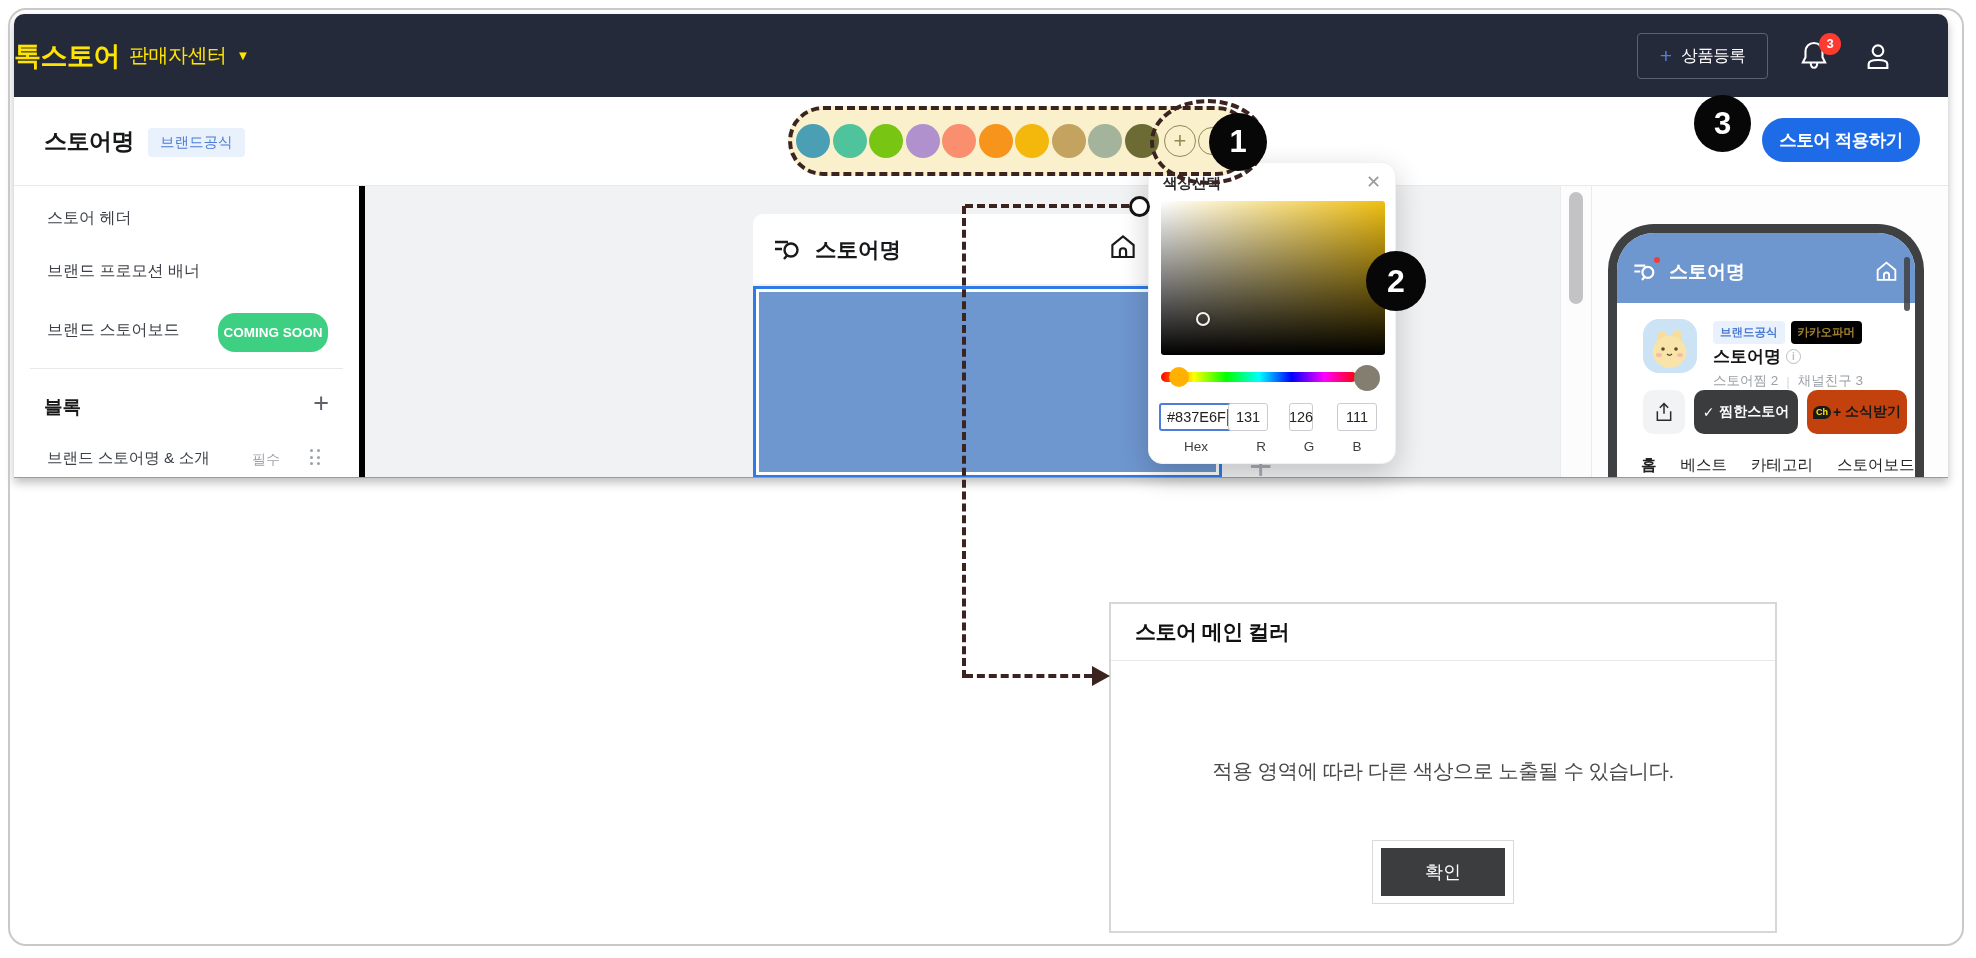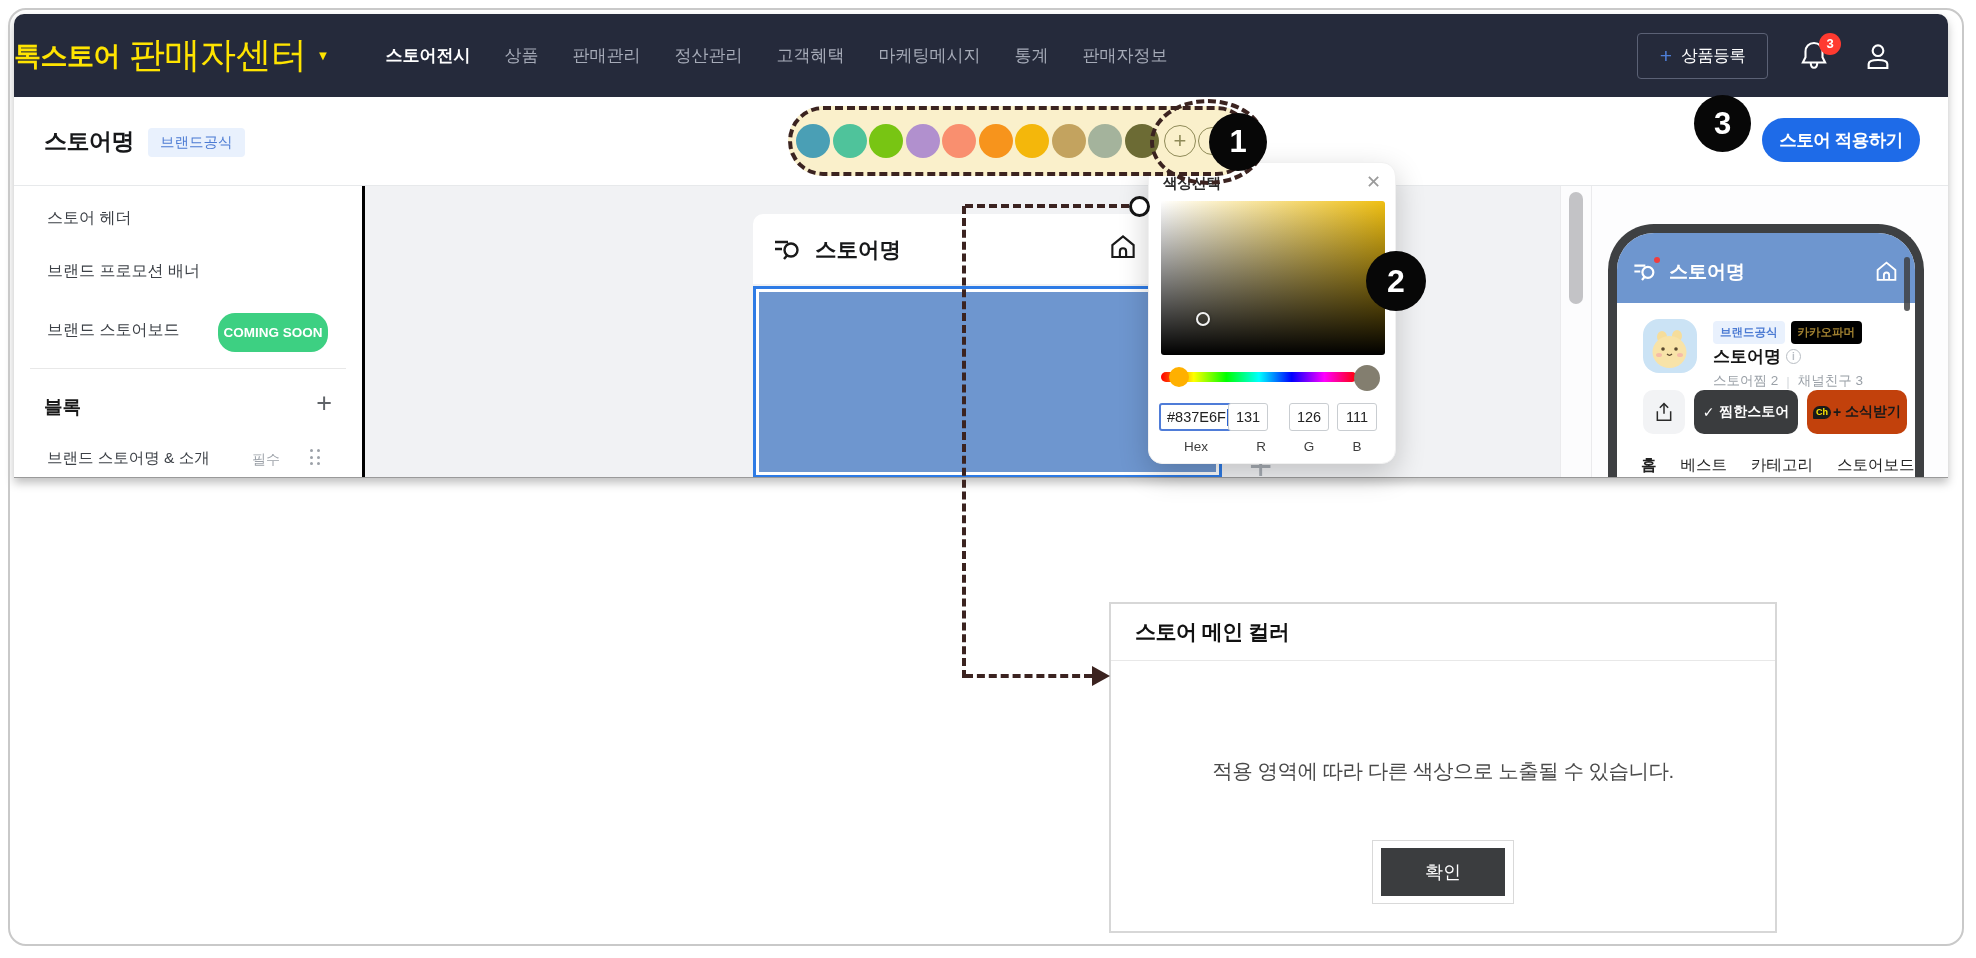--- a/index.html
+++ b/index.html
@@ -13,21 +13,21 @@
   
   .app { position:absolute; left:14px; top:14px; width:1934px; height:464px;
          background:#fff; border-radius:10px 10px 0 0; overflow:hidden;
          border-bottom:1px solid #9A9A9A; box-shadow:0 5px 10px rgba(0,0,0,.25); }
 
   
   .navbar { position:absolute; left:0; top:0; width:1934px; height:83px; background:#252A3B;
             display:flex; align-items:center; }
   .logo { display:flex; align-items:center; white-space:nowrap; cursor:pointer; }
   .logo .brand  { color:#FFE400; font-size:27px; font-weight:800; letter-spacing:-0.5px; }
-  .logo .suffix { color:#FFE400; font-size:36px; font-weight:400; margin-left:9px; letter-spacing:-0.5px; }
+  .logo .suffix { color:#FFE400; font-size:20px; font-weight:400; margin-left:9px; letter-spacing:-0.5px; }
   .logo .caret  { color:#FFE400; font-size:13px; margin-left:10px; }
   .nav { display:flex; gap:34px; margin-left:56px; white-space:nowrap; }
   .nav .nav-item { color:#A6ABB8; font-size:17px; cursor:pointer; }
   .nav .nav-item.active { color:#fff; font-weight:700; }
   .nav-right { margin-left:auto; margin-right:54px; display:flex; align-items:center; gap:30px; }
   .reg-btn { width:131px; height:46px; border:1px solid #5B6175; border-radius:4px;
              display:flex; align-items:center; justify-content:center; gap:9px; cursor:pointer; background:transparent; }
   .reg-btn .plus { color:#4E7FD9; font-size:21px; font-weight:400; line-height:1; }
   .reg-btn .lbl  { color:#FFF; font-size:16.5px; letter-spacing:-0.5px; }
   .bell-wrap { position:relative; width:34px; height:34px; cursor:pointer; }
@@ -58,21 +58,21 @@
                   border:4px dashed #3B2320; border-radius:50%; z-index:46; pointer-events:none; }
 
   .num-badge { position:absolute; border-radius:50%; background:#070707; color:#fff; font-weight:800;
                display:flex; align-items:center; justify-content:center; z-index:60; }
   .badge-1 { left:1209px; top:113px; width:58px; height:58px; font-size:31px; }
   .badge-2 { left:1366px; top:251px; width:60px; height:60px; font-size:32px; z-index:62; }
   .badge-3 { left:1694px; top:95px; width:57px; height:57px; font-size:31px; }
 
   
   .sidebar { position:absolute; left:0; top:172px; width:351px; height:292px; background:#fff;
-             border-right:3px solid #000000; }
+             border-right:6px solid #000000; }
   .side-item { position:absolute; left:33px; font-size:16px; color:#3C4046; cursor:pointer; white-space:nowrap; }
   .coming-badge { position:absolute; left:204px; top:127px; width:110px; height:39px; background:#3DD082;
                   border-radius:17px; color:#fff; font-weight:700; font-size:13.5px;
                   display:flex; align-items:center; justify-content:center; }
   .side-divider { position:absolute; left:16px; right:16px; top:182px; height:1px; background:#E8E8E8; }
   .blocks-title { position:absolute; left:30px; top:208px; font-size:18.5px; font-weight:800; color:#1A1A1A; }
   .blocks-add { position:absolute; right:30px; top:202px; font-size:27px; font-weight:300; color:#5F6368; cursor:pointer; }
   .block-row-label { position:absolute; left:33px; top:262px; font-size:15.5px; color:#3C4046; }
   .required-tag { position:absolute; left:238px; top:265px; font-size:14px; color:#9CA1A8; }
   .drag-handle { position:absolute; left:296px; top:263px; width:12px; height:17px;
@@ -131,21 +131,21 @@
   .grad-ring { position:absolute; left:35px; top:111px; width:14px; height:14px; border:2px solid #F2F2F2;
                border-radius:50%; box-shadow:0 0 3px rgba(0,0,0,.4); }
   .hue { position:absolute; left:12px; top:209px; width:196px; height:10px; border-radius:6px; cursor:pointer;
          background:linear-gradient(to right,#F00,#FF0,#0F0,#0FF,#00F,#F0F,#F00); }
   .hue-thumb { position:absolute; left:20px; top:204px; width:20px; height:20px; border-radius:50%; background:#FFB000; cursor:grab; }
   .cur-color { position:absolute; left:205px; top:202px; width:26px; height:26px; border-radius:50%; }
   .pk-input { position:absolute; top:240px; height:28px; border:1px solid #C9CDD1; border-radius:3px;
               font-size:14.5px; color:#222; text-align:center; display:flex; align-items:center; justify-content:center; background:#fff; }
   .pk-hex { left:10px; width:74px; border:2px solid #4F7CD8; justify-content:flex-start; padding-left:6px; }
   .caret-bar { width:1.5px; height:17px; background:#2A61D0; margin-left:1px; }
-  .pk-r { left:79px; width:40px; } .pk-g { left:140px; width:40px; } .pk-b { left:188px; width:40px; }
+  .pk-r { left:79px; width:40px; } .pk-g { left:140px; width:24px; } .pk-b { left:188px; width:40px; }
   .pk-label { position:absolute; top:276px; font-size:13.5px; color:#3E3E3E; text-align:center; width:40px; }
   .lb-hex { left:27px; } .lb-r { left:92px; } .lb-g { left:140px; } .lb-b { left:188px; }
 
   
   .ring-handle { position:absolute; left:1129px; top:196px; width:21px; height:21px; background:#fff;
                  border:3px solid #141414; border-radius:50%; z-index:40; }
   .dash-v { position:absolute; left:962px; top:206px; height:472px; width:0; border-left:4px dashed #3B2320; z-index:25; }
   .dash-h-top { position:absolute; left:965px; top:204px; width:164px; height:0; border-top:4px dashed #3B2320; z-index:25; }
   .dash-h-bot { position:absolute; left:965px; top:674px; width:127px; height:0; border-top:4px dashed #3B2320; z-index:25; }
   .arrow-head { position:absolute; left:1092px; top:666px; width:0; height:0; z-index:25;
@@ -171,30 +171,20 @@
 
 <div id="root">
   <div class="app">
 
     <div class="navbar">
       <div class="logo">
         <span class="brand">톡스토어</span>
         <span class="suffix">판매자센터</span>
         <span class="caret">▼</span>
       </div>
-      <div class="nav">
-          <span class="nav-item active">스토어전시</span>
-          <span class="nav-item">상품</span>
-          <span class="nav-item">판매관리</span>
-          <span class="nav-item">정산관리</span>
-          <span class="nav-item">고객혜택</span>
-          <span class="nav-item">마케팅메시지</span>
-          <span class="nav-item">통계</span>
-          <span class="nav-item">판매자정보</span>
-        </div>
       <div class="nav-right">
         <button class="reg-btn">
           <span class="plus">+</span>
           <span class="lbl">상품등록</span>
         </button>
         <div class="bell-wrap">
           <span>
             <svg width="32" height="34" viewBox="0 0 24 26" class="ic-stroke" style="color:#fff" stroke-width="1.6">
               <path d="M12 3 C8 3 5.5 6 5.5 9.5 L5.5 14 L3.5 18 L20.5 18 L18.5 14 L18.5 9.5 C18.5 6 16 3 12 3 Z"></path>
               <path d="M9.5 18 C9.5 20.5 10.5 22 12 22 C13.5 22 14.5 20.5 14.5 18"></path>

